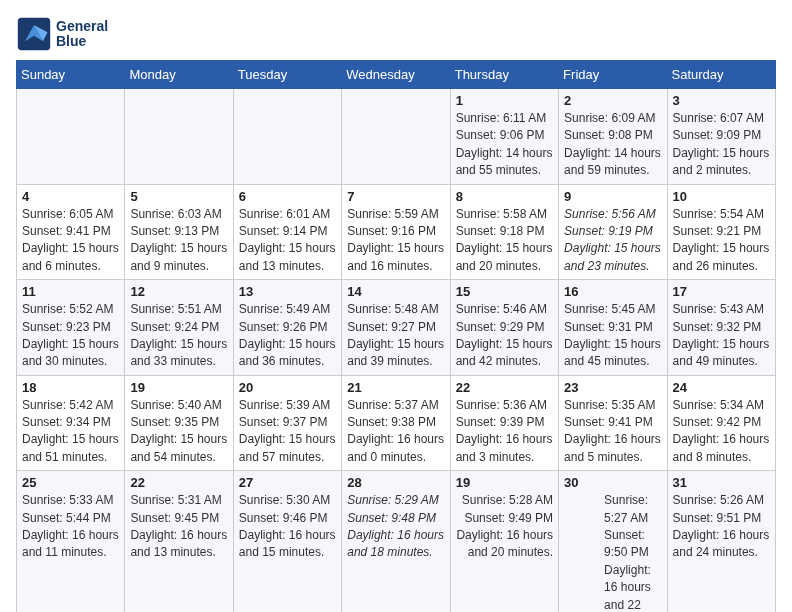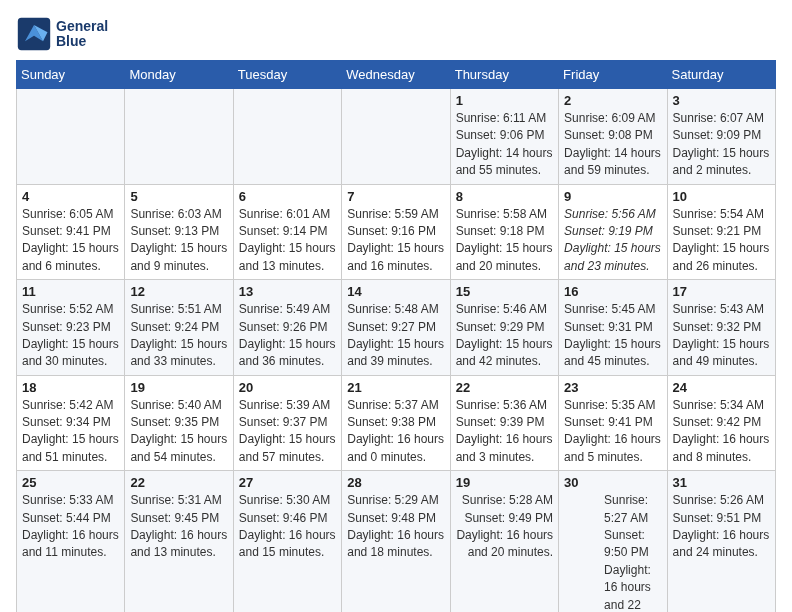--- a/index.html
+++ b/index.html
@@ -315,21 +315,21 @@
         </td>
         <td>
           <span class="day-num">27</span>
           <div class="cell-info" style="white-space: pre-line;">Sunrise: 5:30 AM
 Sunset: 9:46 PM
 Daylight: 16 hours
 and 15 minutes.</div>
         </td>
         <td>
           <span class="day-num">28</span>
-          <div class="cell-info" style="white-space: pre-line;">Sunrise: 5:29 AM
+          <div class="cell-info" style="white-space: pre-line; font-style: italic;">Sunrise: 5:29 AM
 Sunset: 9:48 PM
 Daylight: 16 hours
 and 18 minutes.</div>
         </td>
         <td>
           <span class="day-num">19</span>
           <div class="cell-info" style="white-space: pre-line; text-align: right;">Sunrise: 5:28 AM
 Sunset: 9:49 PM
 Daylight: 16 hours
 and 20 minutes.</div>

